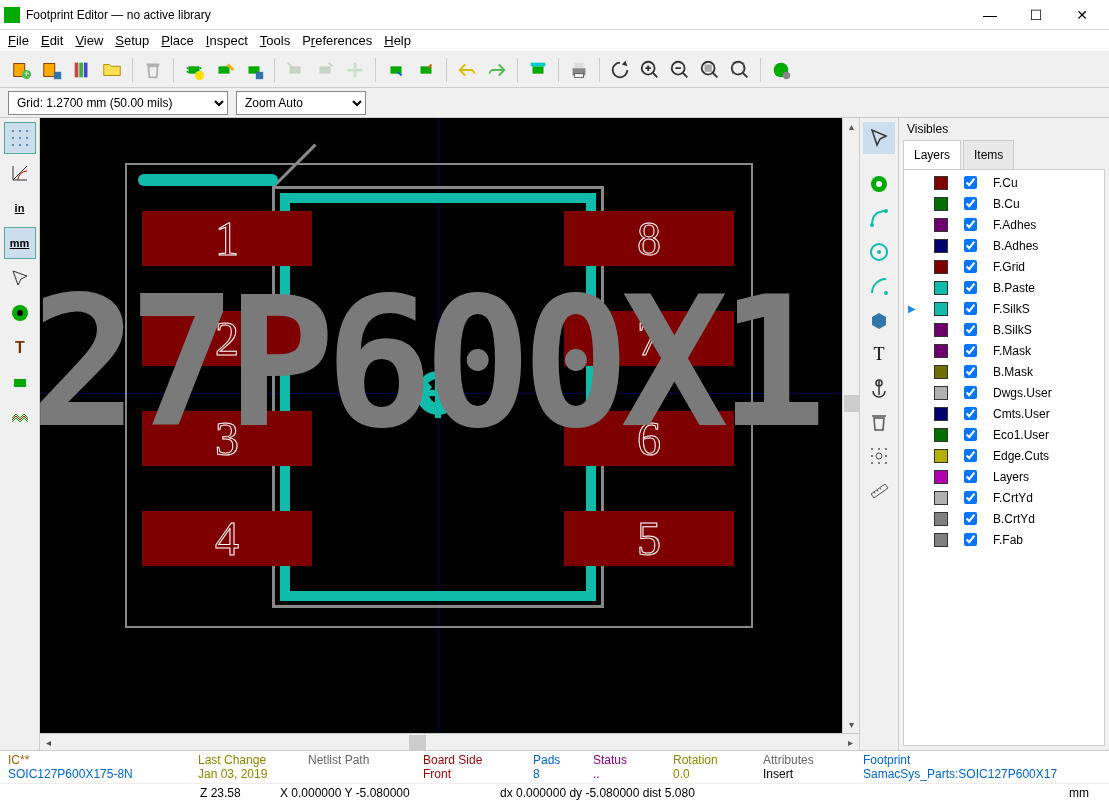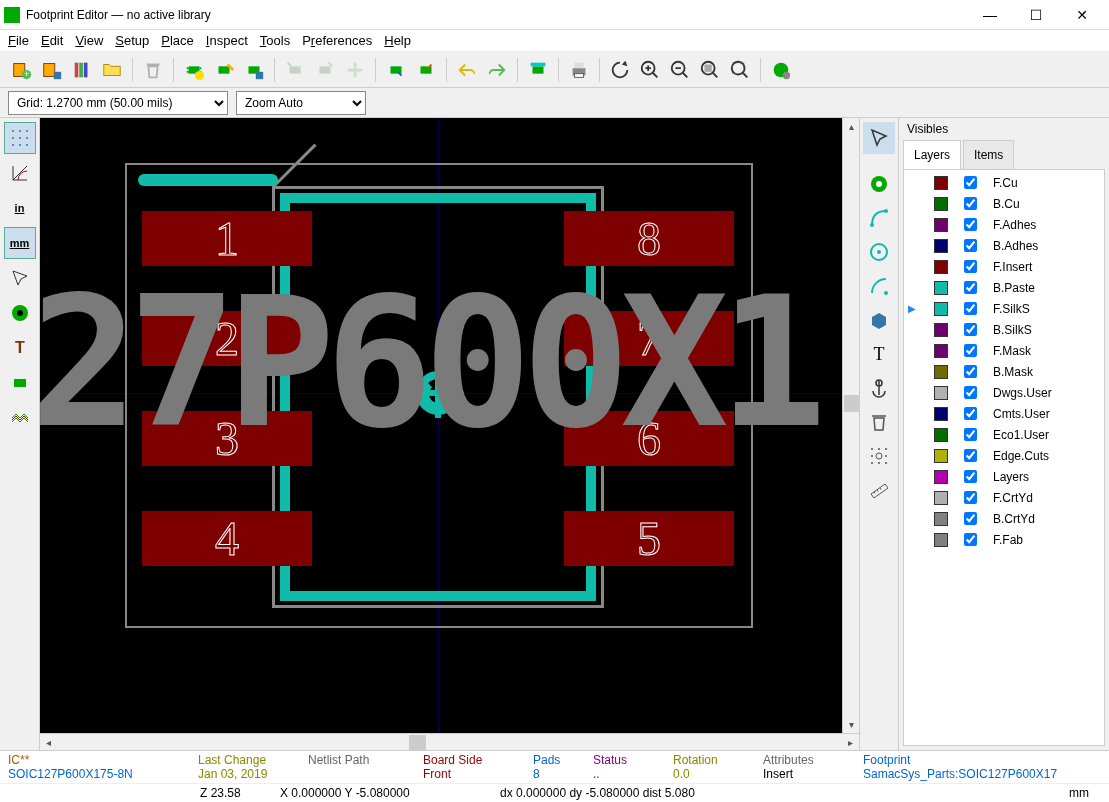--- a/index.html
+++ b/index.html
@@ -465,21 +465,21 @@
         <div class="layer-row">
           <span class="arrow"></span>
           <span class="swatch" style="background:#00006e"></span>
           <input type="checkbox" class="chk" checked="" style="">
           <span>B.Adhes</span>
         </div>
         <div class="layer-row">
           <span class="arrow"></span>
           <span class="swatch" style="background:#7f0000"></span>
           <input type="checkbox" class="chk" checked="" style="">
-          <span>F.Insert</span>
+          <span>F.Grid</span>
         </div>
         <div class="layer-row">
           <span class="arrow"></span>
           <span class="swatch" style="background:#1ba"></span>
           <input type="checkbox" class="chk" checked="" style="">
           <span>B.Paste</span>
         </div>
         <div class="layer-row">
           <span class="arrow">▶</span>
           <span class="swatch" style="background:#1ba"></span>

